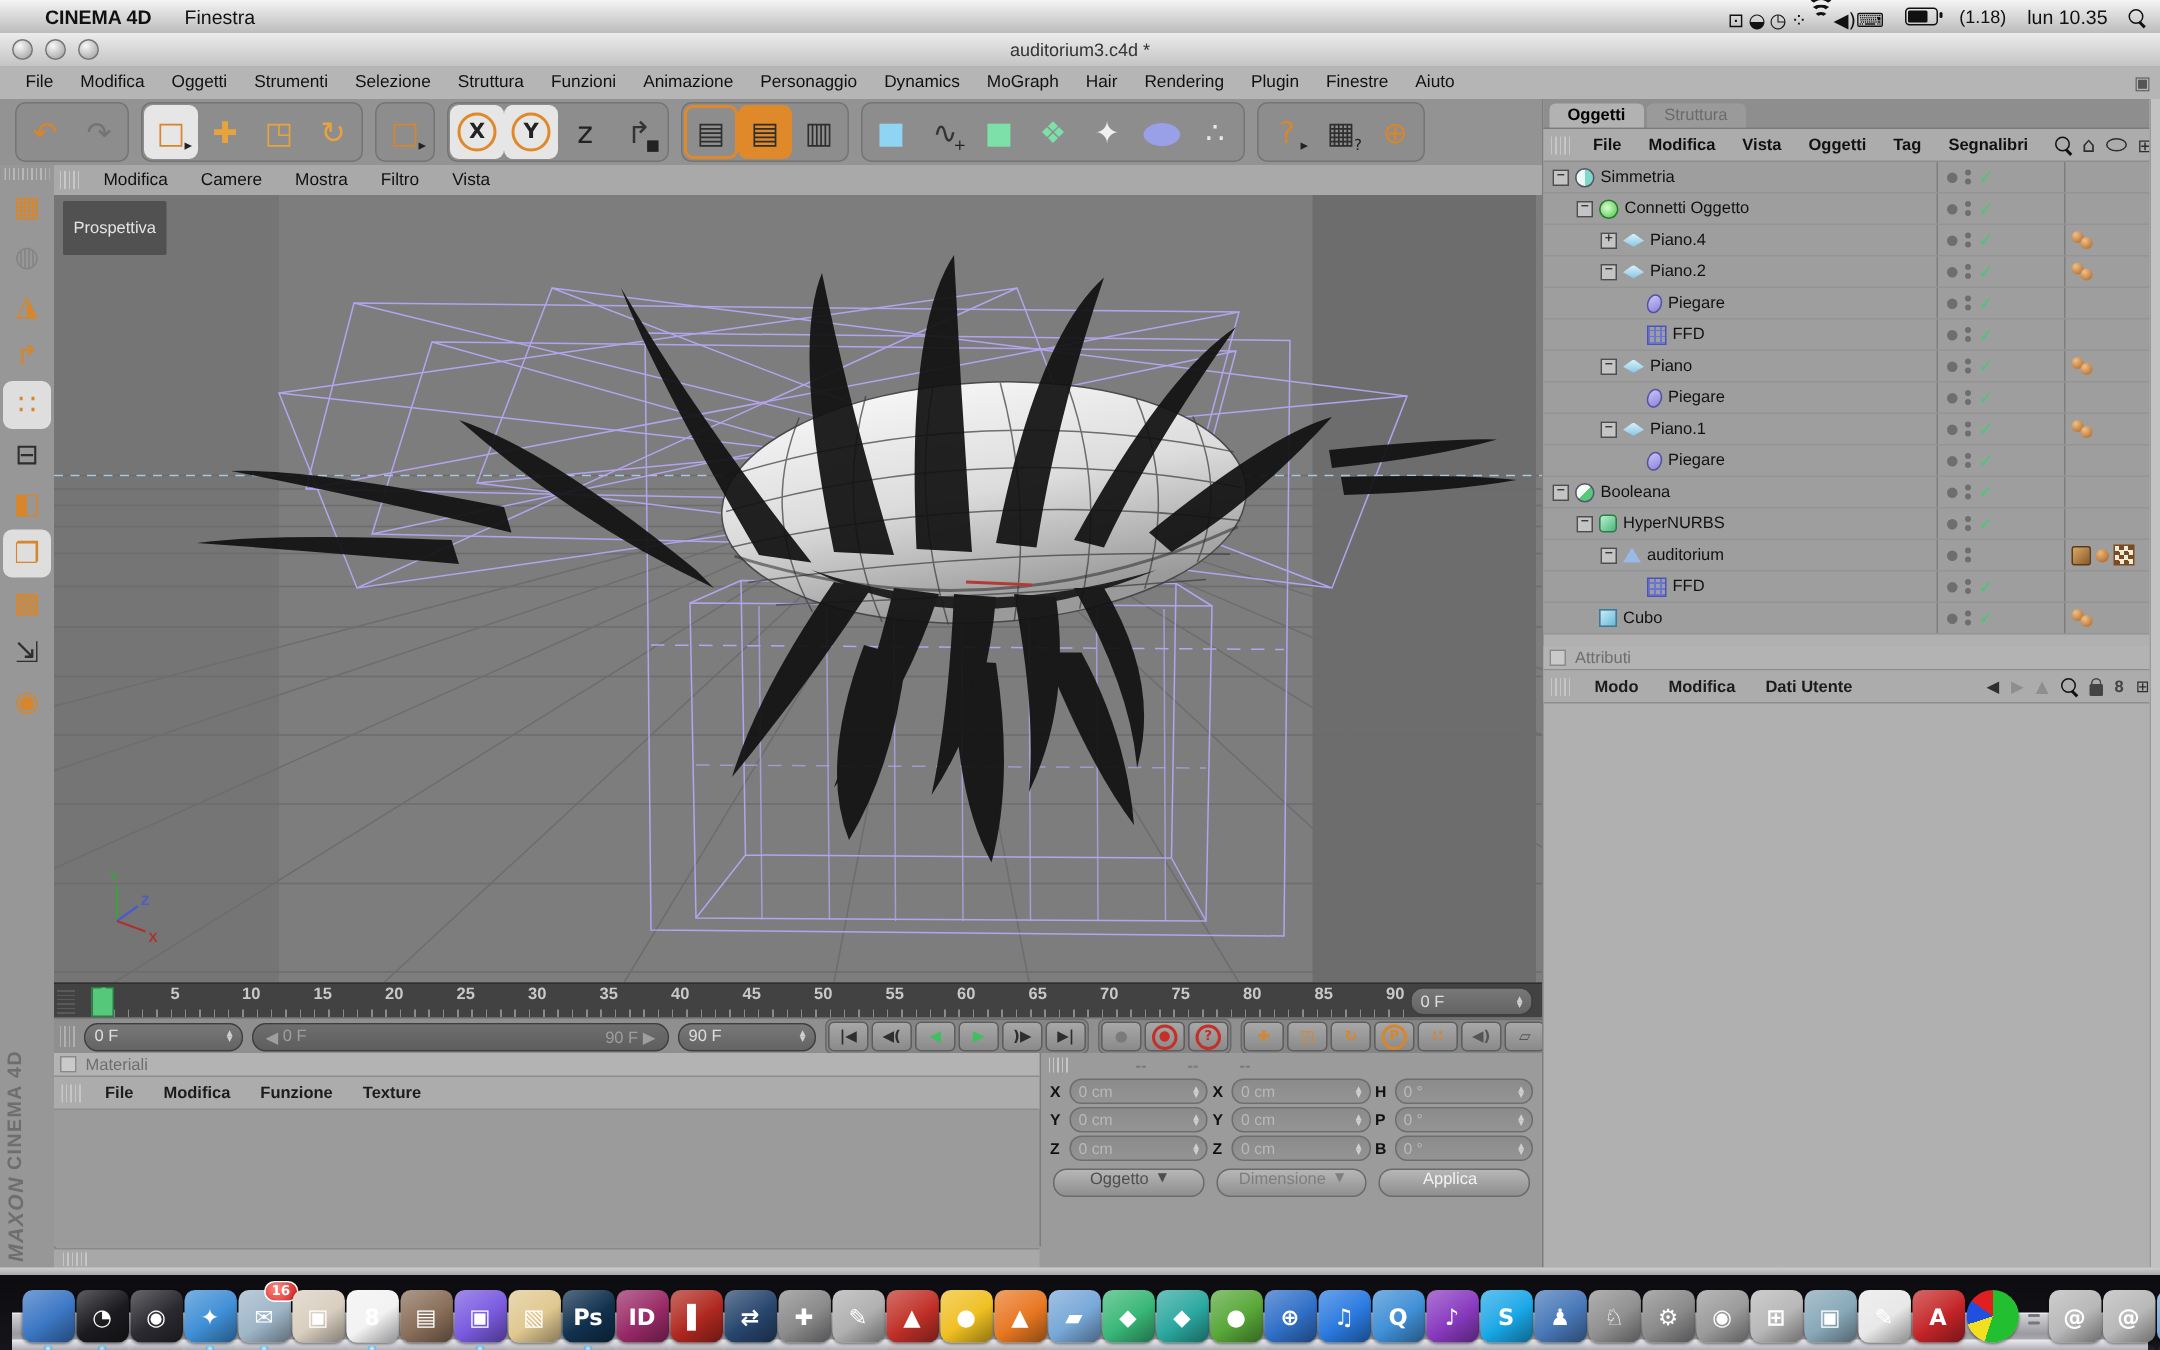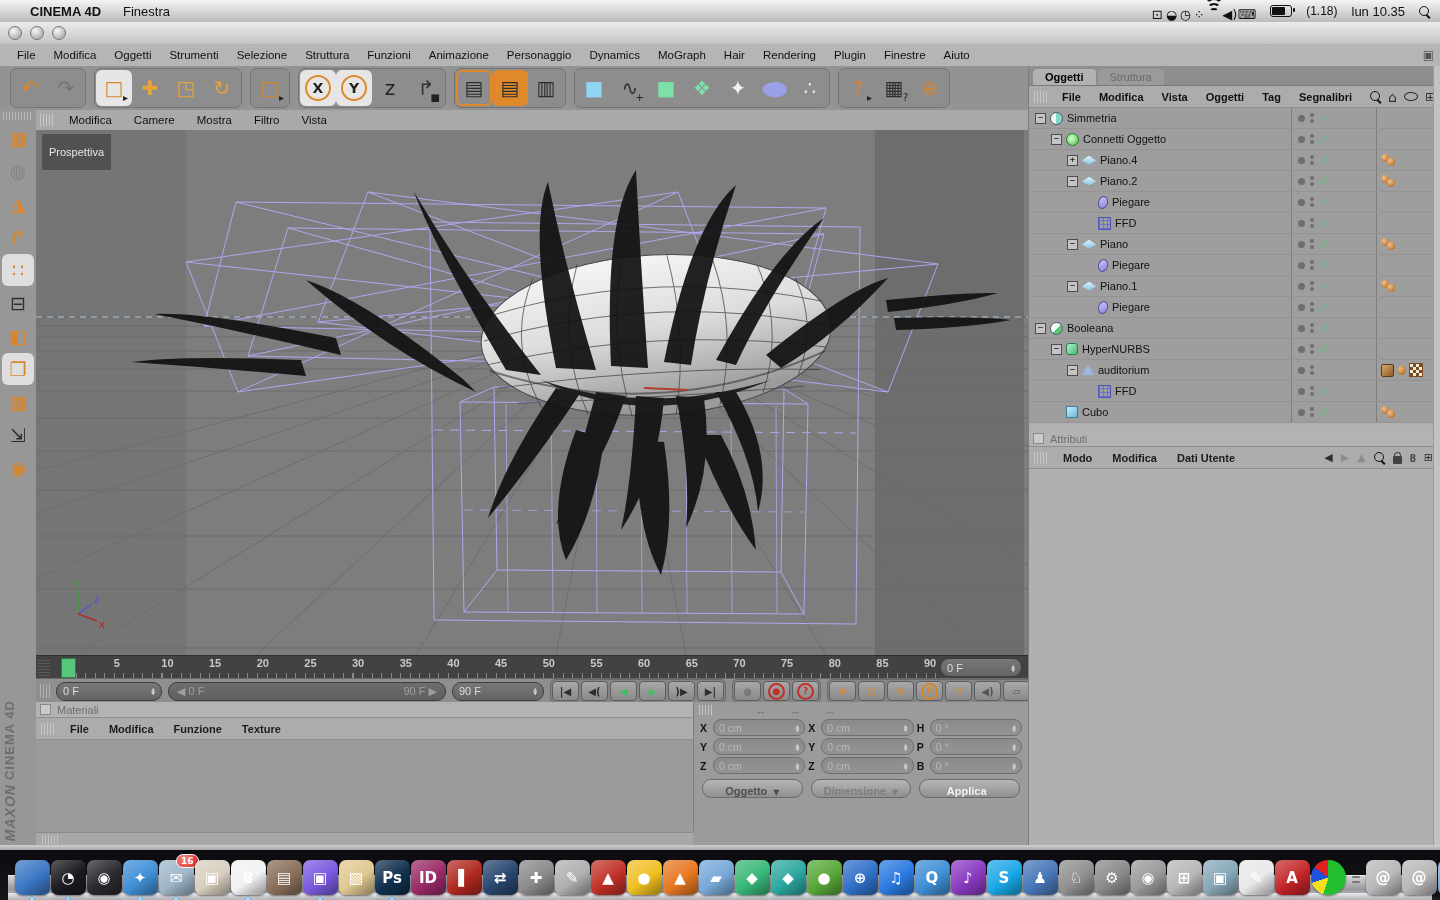--- a/index.html
+++ b/index.html
@@ -120,21 +120,21 @@
   #coords{left:694px;top:702px;width:334px;height:143px;background:#9b9b9b;}
   #coords .hdr{display:flex;color:#7a7a7a;font-weight:bold;padding:3px 0 1px 0;}
   #coords .hdr span{width:104px;text-align:left;padding-left:26px;}
   .crow{display:flex;align-items:center;gap:3px;padding:1px 6px;}
   .crow b{width:10px;font-size:10.5px;}
   .cfield{flex:1;height:15px;background:linear-gradient(#8b8b8b,#949494);border:1px solid #6e6e6e;border-radius:8px;
     color:#b9b9b9;display:flex;align-items:center;padding:0 5px;font-size:10.5px;}
   .cfield .stp{margin-left:auto;display:flex;flex-direction:column;line-height:4px;font-size:5px;color:#cfcfcf;}
   #coords .btnrow{display:flex;gap:8px;padding:4px 8px;}
   .cbtn{flex:1;height:17px;background:linear-gradient(#b6b6b6,#8f8f8f);border:1px solid #6a6a6a;border-radius:9px;
-    display:flex;align-items:flex-end;justify-content:center;gap:6px;color:#4e4e4e;font-size:11px;font-weight:bold;}
+    display:flex;align-items:flex-start;justify-content:center;gap:6px;color:#4e4e4e;font-size:11px;}
   .cbtn.grayed{color:#7e7e7e;}
   .cbtn.primary{color:#f2f2f2;}
 
   
   #rpanel{left:1028px;top:66px;width:412px;bottom:55px;background:#b0b0b0;border-left:1px solid #7d7d7d;}
   #rtabs{height:19px;background:#8e8e8e;display:flex;align-items:flex-end;padding-left:4px;gap:2px;border-bottom:1px solid #7a7a7a;}
   .rtab{padding:2px 12px;font-size:11px;border-radius:4px 4px 0 0;background:#9a9a9a;color:#6a6a6a;}
   .rtab.active{background:#b2b2b2;color:#000;font-weight:bold;}
   #rmenu{height:21px;background:#acacac;border-bottom:1px solid #8e8e8e;display:flex;align-items:center;}
   #rmenu .grip{width:14px;height:12px;margin:0 5px;background:repeating-linear-gradient(90deg,#c6c6c6 0 1px,transparent 1px 3px);}
@@ -250,20 +250,21 @@
       <span>(1.18)</span>
       <span style="font-size:13px;">lun 10.35</span>
       <span class="lens"></span>
     </span>
   </div>
 
   <div id="titlebar" class="abs">
     <span class="tl"></span>
     <span class="tl"></span>
     <span class="tl"></span>
+    <span class="title">auditorium3.c4d *</span>
   </div>
 
   <div id="appmenu" class="abs">
     <span style="display:flex;">
         <span class="mitem">File</span>
         <span class="mitem">Modifica</span>
         <span class="mitem">Oggetti</span>
         <span class="mitem">Strumenti</span>
         <span class="mitem">Selezione</span>
         <span class="mitem">Struttura</span>

